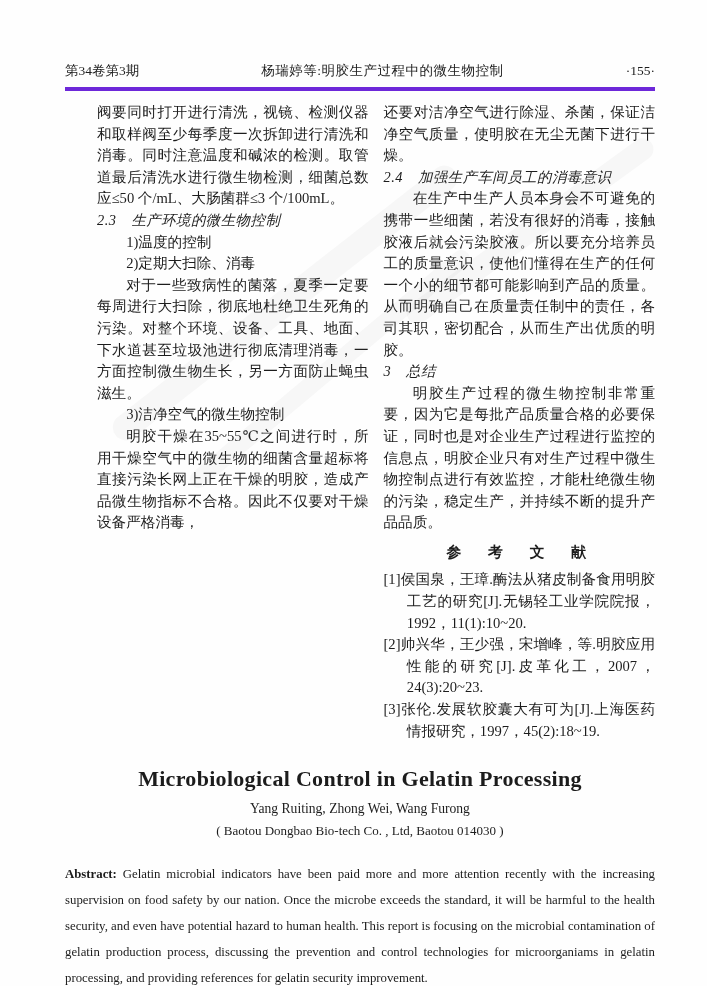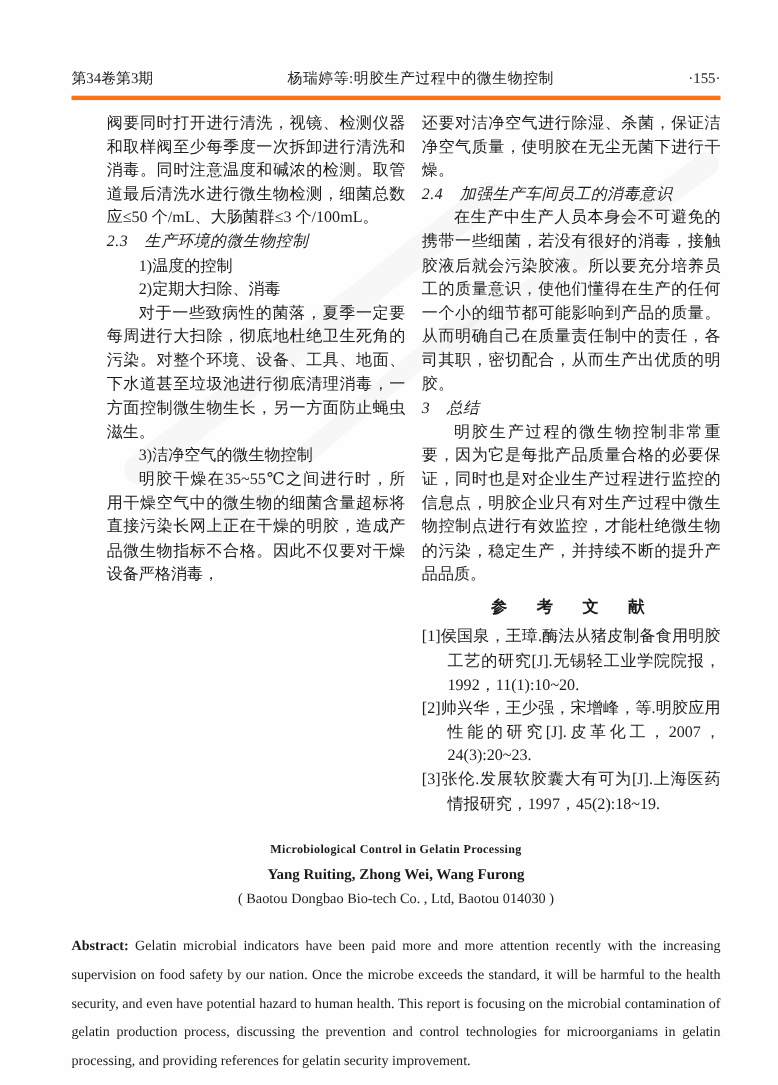--- a/index.html
+++ b/index.html
@@ -30,21 +30,21 @@
   .watermark .s1 { left: 70px;  top: 290px; width: 430px; height: 26px; }
   .watermark .s2 { left: 150px; top: 360px; width: 360px; height: 18px; transform: rotate(-40deg); }
   .watermark .s3 { left: 380px; top: 220px; width: 300px; height: 22px; transform: rotate(-36deg); }
 
   .page-header {
     display: flex;
     align-items: baseline;
     justify-content: space-between;
     font-size: 13.5px;
     padding-bottom: 7px;
-    border-bottom: 4px solid #f97316;
+    border-bottom: 4px solid #6d28d9;
   }
   .page-header .center { letter-spacing: 0.5px; }
 
   .columns {
     display: flex;
     gap: 15px;
     margin-top: 11px;
     margin-left: 32px;
   }
   .col {
@@ -72,28 +72,28 @@
   }
   .ref {
     padding-left: 1.6em;
     text-indent: -1.6em;
     text-align: justify;
   }
 
   .english { margin-top: 24px; text-align: center; }
   .english .etitle {
     margin: 0;
-    font-size: 11px;
+    font-size: 22px;
     font-weight: 700;
     letter-spacing: 0.3px;
   }
   .english .eauthors {
     margin: 9px 0 0 0;
     font-size: 13.6px;
-    font-weight: 700;
+    font-weight: 400;
   }
   .english .eaffil {
     margin: 6px 0 0 0;
     font-size: 13px;
     font-weight: 400;
   }
   .abstract {
     margin: 22px 0 0 0;
     font-size: 12.8px;
     line-height: 26px;

